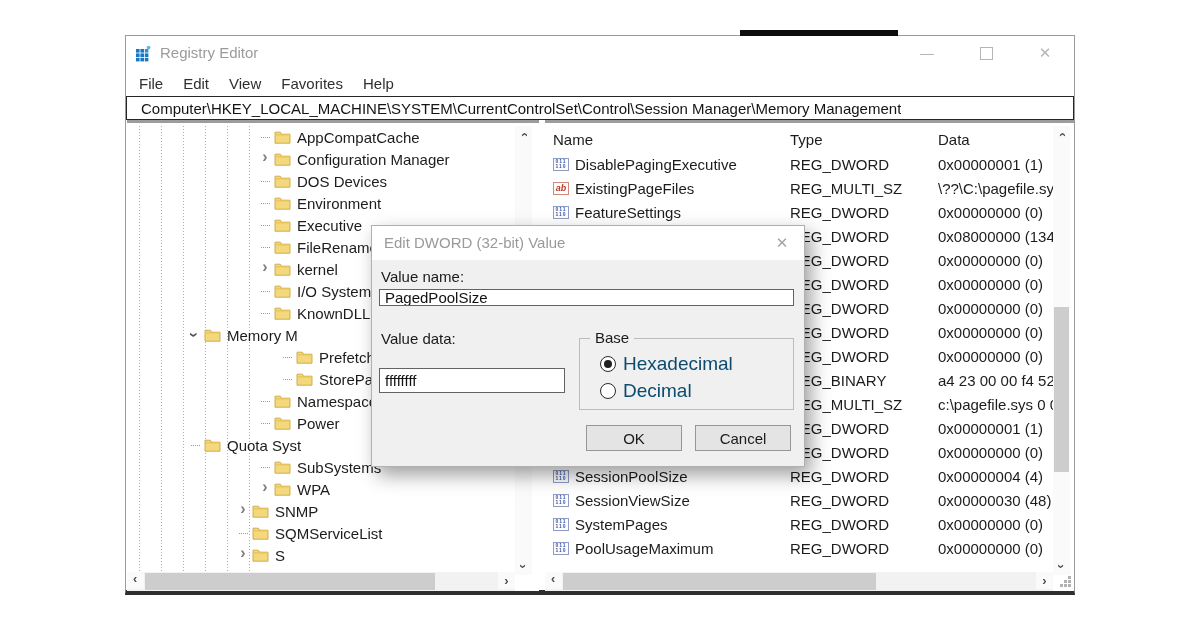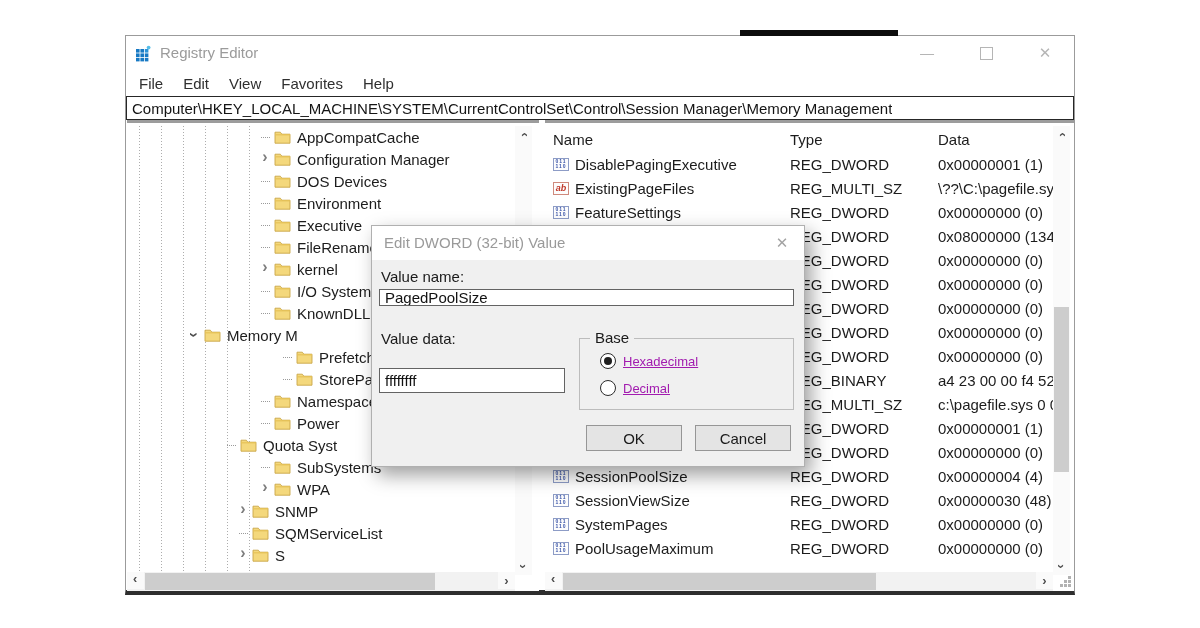--- a/index.html
+++ b/index.html
@@ -23,21 +23,21 @@
   .glyph-min::before { content:"\2014"; font-size:14px; }
   .maxbox { width:13px; height:13px; border:1px solid #b5b5b5; display:block; }
   .glyph-x::before { content:"\2715"; font-size:15px; }
 
   .menubar { position:absolute; left:0; top:34px; width:100%; height:26px; background:#fff;
     display:flex; align-items:center; padding-left:3px; }
   .menu-item { font-size:15px; color:#2f2f2f; padding:0 10px; white-space:nowrap; }
 
   .addressbar { position:absolute; left:0; top:60px; width:100%; height:24px;
     border:1px solid #262626; background:#fff; display:flex; align-items:center; }
-  .address-text { font-size:15px; color:#141414; padding-left:5px; white-space:nowrap; overflow:hidden; }
+  .address-text { font-size:15px; color:#141414; padding-left:14px; white-space:nowrap; overflow:hidden; }
 
   
   .pane { position:absolute; top:84px; height:471px; background:#fff; border-top:3px solid #9c9c9c; }
   .pane-left  { left:1px; width:412px; }
   .pane-right { left:419px; width:529px; }
 
   
   .tree-content { position:absolute; left:0; top:3px; width:388px; height:449px; overflow:hidden; }
   .guide { position:absolute; top:0; bottom:0; width:1px;
     background:repeating-linear-gradient(to bottom,#adadad 0 1px,transparent 1px 3px); }
@@ -99,21 +99,21 @@
   .inp-data { left:7px; top:142px; width:186px; height:25px; }
   .base-box { position:absolute; left:207px; top:112px; width:215px; height:72px;
     border:1px solid #bcbcbc; }
   .base-legend { position:absolute; left:10px; top:-10px; background:#f0f0f0; padding:0 5px;
     font-size:15px; color:#1a1a1a; }
   .radio-row { position:absolute; left:20px; display:flex; align-items:center; gap:7px; }
   .radio-hex { top:14px; } .radio-dec { top:41px; }
   .radio { width:16px; height:16px; border:1px solid #2b2b2b; border-radius:50%; background:#fff;
     display:flex; align-items:center; justify-content:center; }
   .radio.checked::after { content:""; width:8px; height:8px; border-radius:50%; background:#1f1f1f; }
-  .radio-label { font-size:13px; color:#a21caf;text-decoration:underline; }
+  .radio-label { font-size:19px; color:#0c4a6e; }
   .dlg-btn { position:absolute; top:199px; width:96px; height:26px; background:#e4e4e4;
     border:1px solid #969696; font-size:15px; color:#1a1a1a; display:flex; align-items:center;
     justify-content:center; font-family:inherit; }
   .btn-ok { left:214px; } .btn-cancel { left:323px; }
 </style>
 </head>
 <body>
 
 <div class="stage">
   <div class="black-strip"></div>
@@ -270,21 +270,21 @@
             <span class="tree-label">Namespace</span>
           </div>
           <div class="tree-row" style="padding-left: 130px;">
             <span class="exp exp-n"></span>
             <span class="tree-folder"><svg viewBox="0 0 17 14" width="17" height="14">
                 <path d="M1 2.2 h5.3 l1.6 2 H16 v9 H1 z" fill="#f4d87c" stroke="#c9a648" stroke-width="0.9"></path>
                 <path d="M1 4.8 H16" stroke="#e6c257" stroke-width="1.2" fill="none"></path>
               </svg></span>
             <span class="tree-label">Power</span>
           </div>
-          <div class="tree-row" style="padding-left: 96px;">
+          <div class="tree-row" style="padding-left: 60px;">
             <span class="exp exp-n"></span>
             <span class="tree-folder"><svg viewBox="0 0 17 14" width="17" height="14">
                 <path d="M1 2.2 h5.3 l1.6 2 H16 v9 H1 z" fill="#f4d87c" stroke="#c9a648" stroke-width="0.9"></path>
                 <path d="M1 4.8 H16" stroke="#e6c257" stroke-width="1.2" fill="none"></path>
               </svg></span>
             <span class="tree-label">Quota Syst</span>
           </div>
           <div class="tree-row" style="padding-left: 130px;">
             <span class="exp exp-n"></span>
             <span class="tree-folder"><svg viewBox="0 0 17 14" width="17" height="14">

